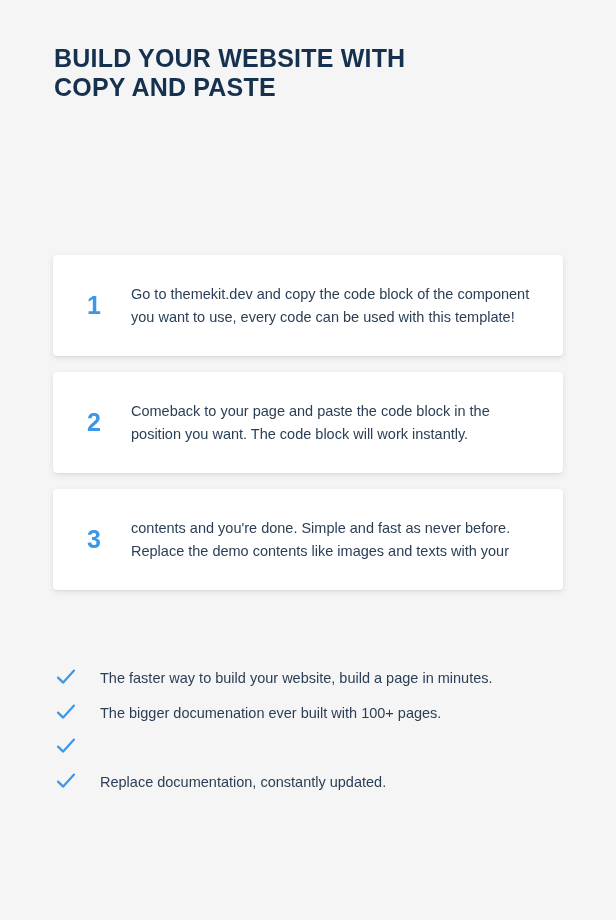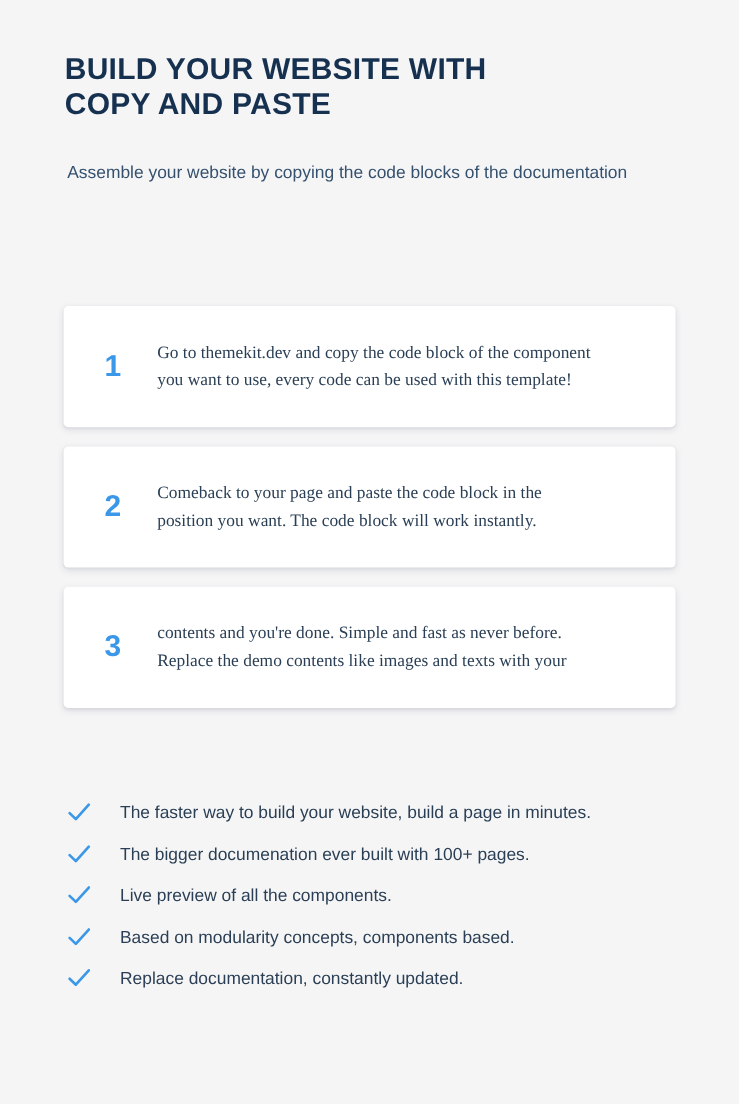--- a/index.html
+++ b/index.html
@@ -91,21 +91,20 @@
   }
   .step-text {
     flex: 1 1 auto;
     font-size: 14.5px;
     line-height: 23px;
     color: #2a3f55;
   }
   .step-text .line {
     display: block;
     white-space: nowrap;
-    font-family: Liberation Serif, serif;
   }
 
   
   .features {
     position: absolute;
     left: 53px;
     top: 668px;
     width: 520px;
   }
   .feature-row {
@@ -138,21 +137,20 @@
 <div class="page">
 
   <div class="header">
     <h1 class="heading">
       <span class="line">BUILD YOUR WEBSITE WITH</span>
       <span class="line">COPY AND PASTE</span>
     </h1>
   </div>
 
   <div class="subtitle">
-    <span class="line">Assemble your website by copying the code blocks of the documentation</span>
   </div>
 
   <div class="steps">
 
     <div class="step-card">
       <div class="step-num">1</div>
       <div class="step-text">
         <span class="line">Go to themekit.dev and copy the code block of the component</span>
         <span class="line">you want to use, every code can be used with this template!</span>
       </div>
@@ -196,31 +194,22 @@
       </span>
       <span class="feature-label">The bigger documenation ever built with 100+ pages.</span>
     </div>
 
     <div class="feature-row">
       <span class="check-icon">
         <svg width="20" height="18" viewBox="0 0 20 18" fill="none" xmlns="http://www.w3.org/2000/svg">
           <path d="M2 9.6 L7.2 14.6 L18 2.6" stroke="#3b97e8" stroke-width="2.2" stroke-linecap="round" stroke-linejoin="round"></path>
         </svg>
       </span>
-      <span class="feature-label">Live preview of all the components.</span>
-    </div>
-
-    <div class="feature-row">
-      <span class="check-icon">
-        <svg width="20" height="18" viewBox="0 0 20 18" fill="none" xmlns="http://www.w3.org/2000/svg">
-          <path d="M2 9.6 L7.2 14.6 L18 2.6" stroke="#3b97e8" stroke-width="2.2" stroke-linecap="round" stroke-linejoin="round"></path>
-        </svg>
-      </span>
-      <span class="feature-label">Based on modularity concepts, components based.</span>
-    </div>
+    </div>
+
 
     <div class="feature-row">
       <span class="check-icon">
         <svg width="20" height="18" viewBox="0 0 20 18" fill="none" xmlns="http://www.w3.org/2000/svg">
           <path d="M2 9.6 L7.2 14.6 L18 2.6" stroke="#3b97e8" stroke-width="2.2" stroke-linecap="round" stroke-linejoin="round"></path>
         </svg>
       </span>
       <span class="feature-label">Replace documentation, constantly updated.</span>
     </div>
 

